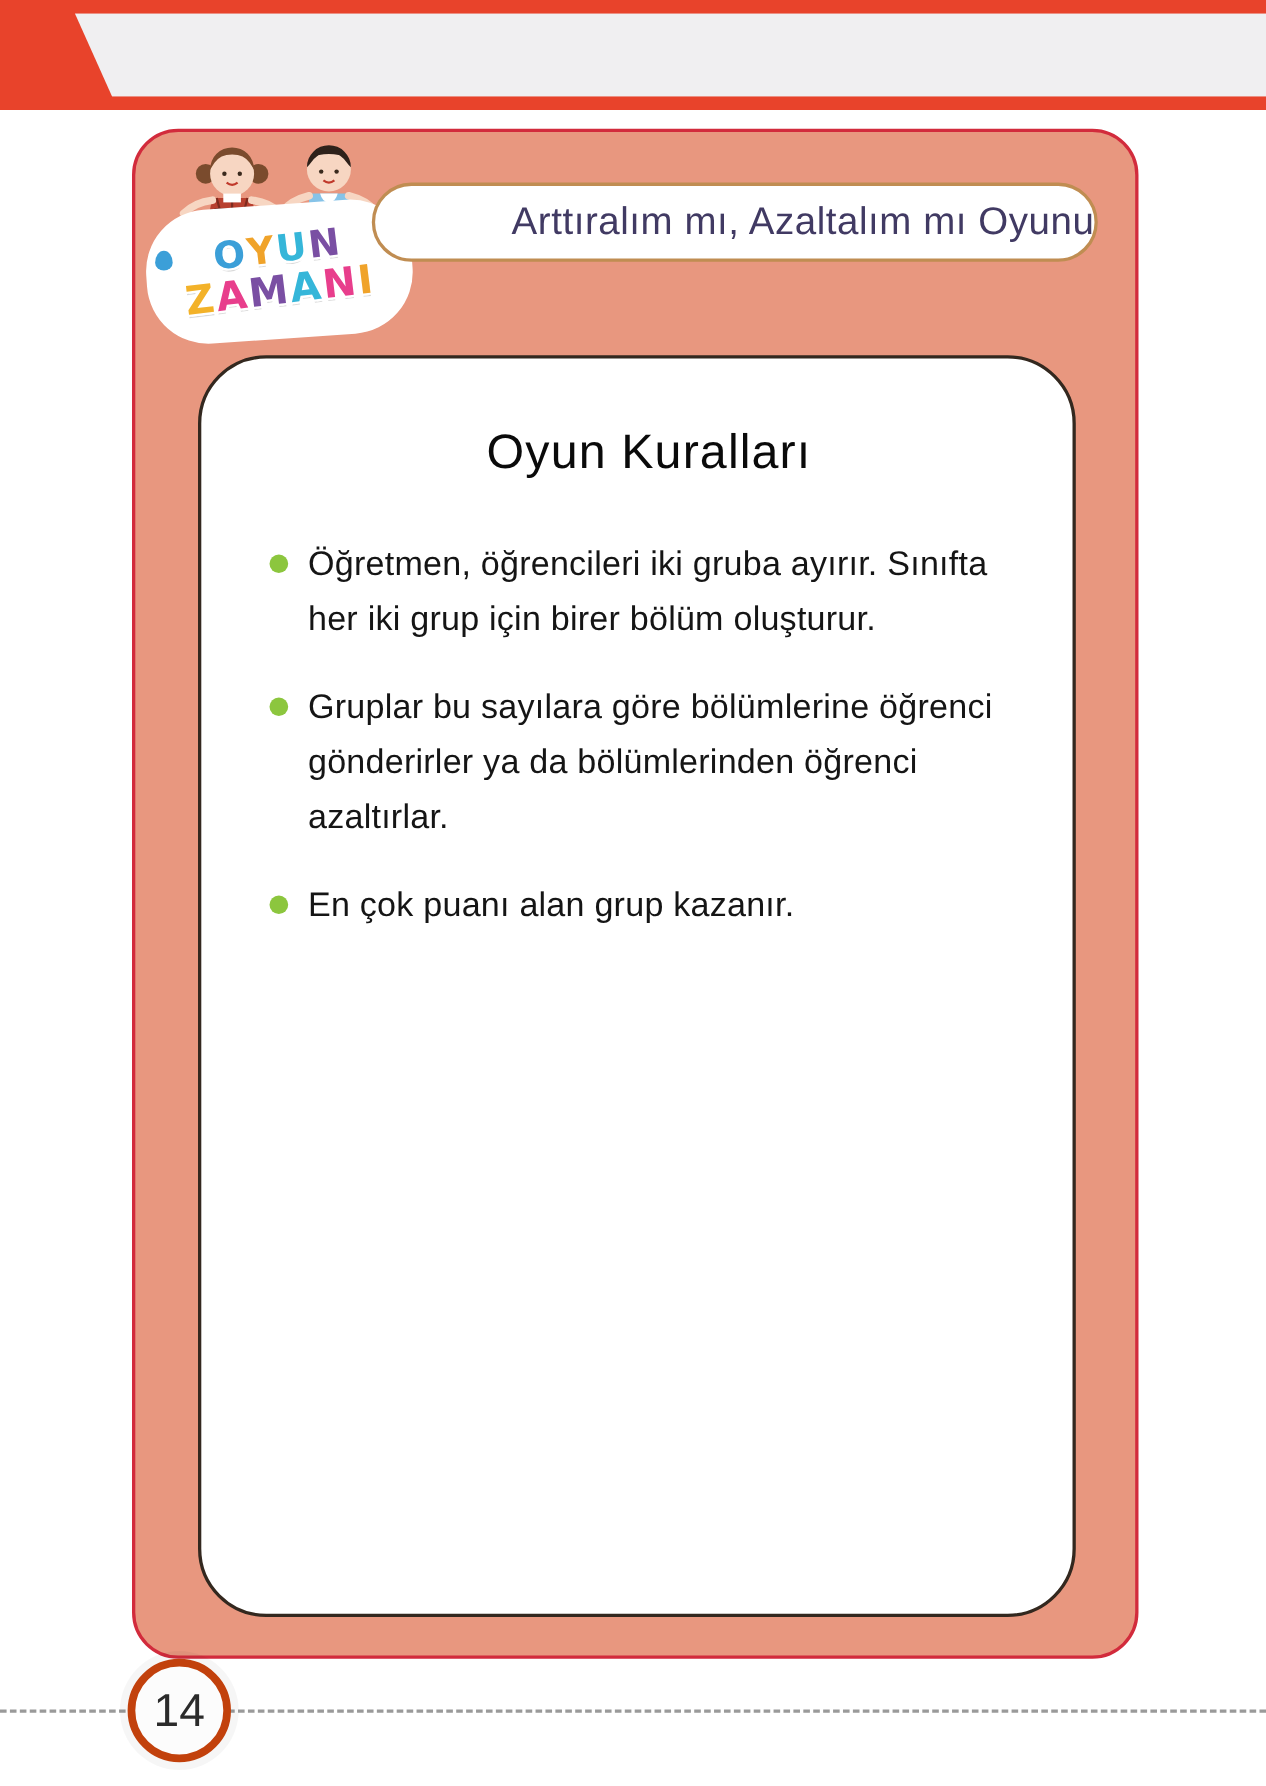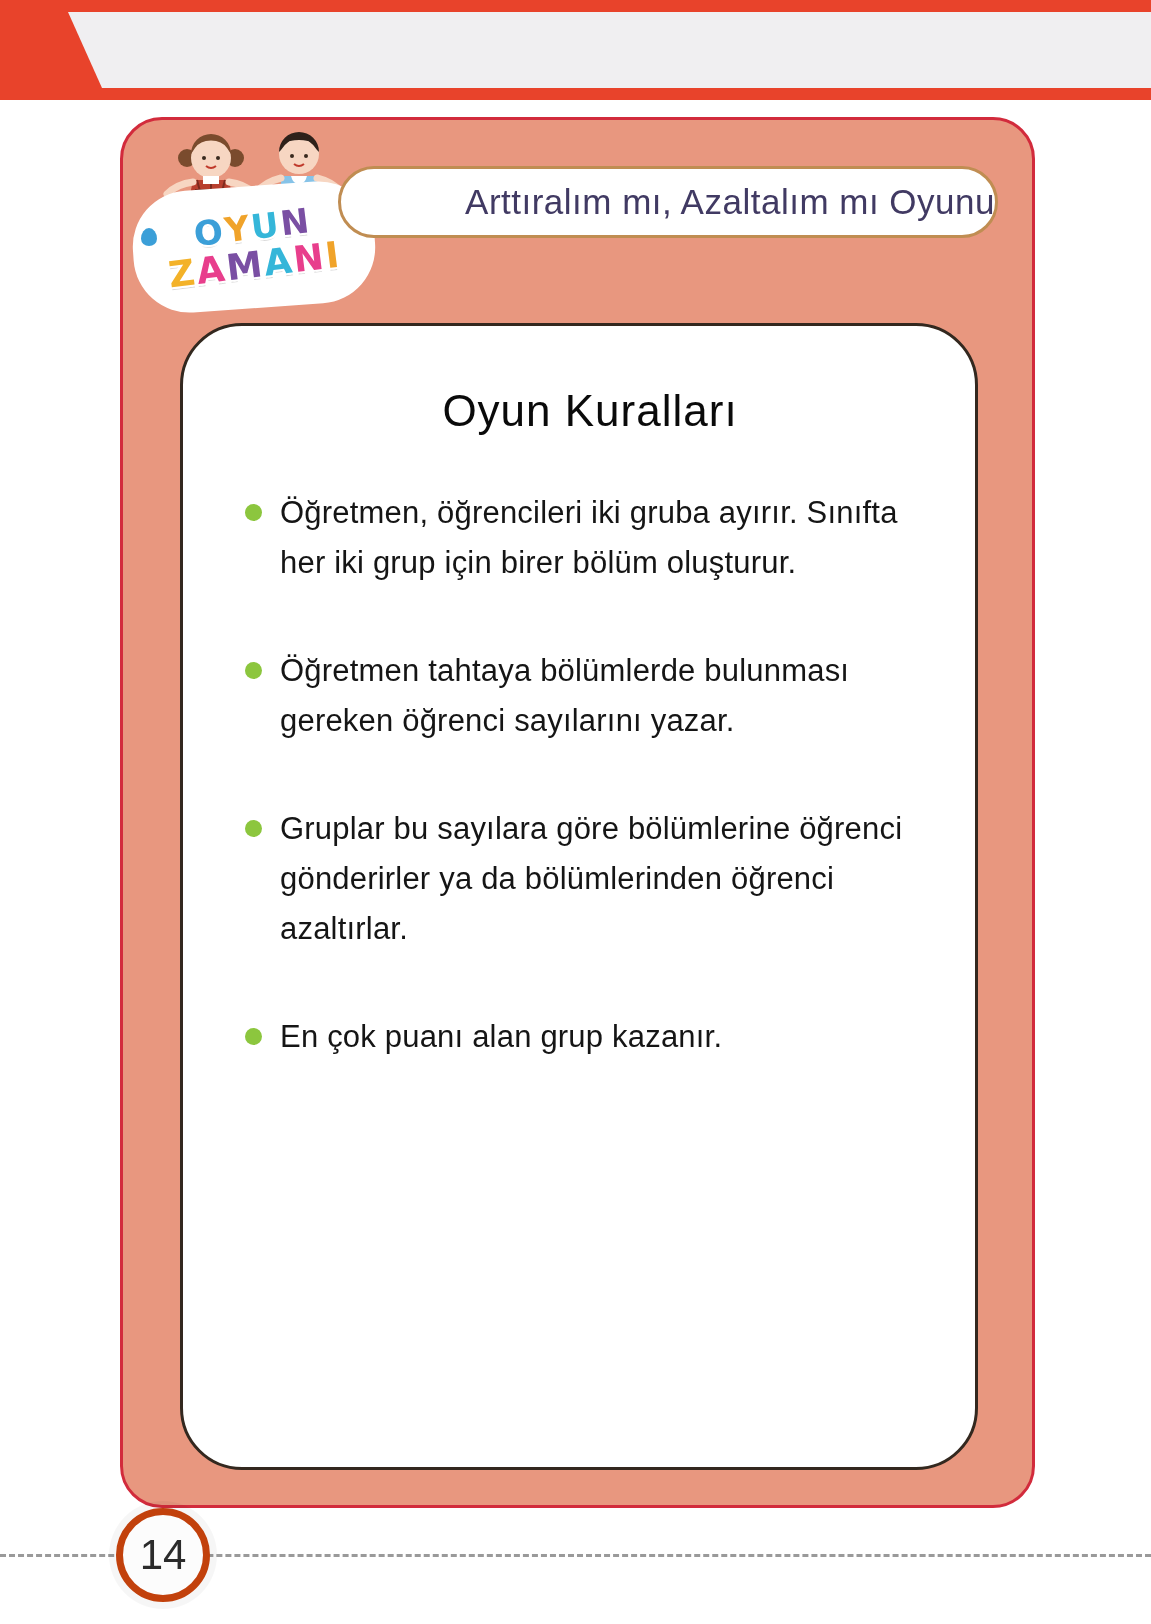--- a/index.html
+++ b/index.html
@@ -36,21 +36,21 @@
           background:#ffffff; border:3px solid #c08d52; border-radius:40px;
           display:flex; align-items:center; justify-content:flex-end; }
   .pill-text { font-size:35px; color:#413a63; letter-spacing:0.5px; white-space:nowrap; }
 
   
   .panel { position:absolute; left:57px; top:203px; width:798px; height:1147px;
            background:#ffffff; border:3px solid #33281f; border-radius:62px;
            padding:40px 40px 0 62px; }
   .panel-title { text-align:center; font-size:44px; font-weight:500; color:#0a0a0a;
                  letter-spacing:1px; margin-top:20px; }
-  .rules { margin-top:52px; display:flex; flex-direction:column; gap:58px; }
+  .rules { margin-top:52px; display:flex; flex-direction:column; gap:30px; }
   .rule { display:flex; gap:18px; }
   .rule-dot { width:17px; height:17px; border-radius:50%; background:#8cc63e; margin-top:16px; flex:none; }
   .rule-text { font-size:31px; line-height:50px; color:#151515; max-width:678px; letter-spacing:0.2px; }
 
   
   .footer-dash { position:absolute; left:0; top:1554px; width:1151px; height:0;
                  border-top:3px dashed #9a9a9a; }
   .page-circle { position:absolute; left:116px; top:1508px; width:94px; height:94px;
                  background:#fcfcfc; border:7px solid #c2410c; border-radius:50%;
                  box-shadow:0 0 0 7px rgba(0,0,0,0.035);
@@ -109,24 +109,20 @@
 
     <div class="panel">
       <div class="panel-title">Oyun Kuralları</div>
       <div class="rules">
         <div class="rule">
           <span class="rule-dot"></span>
           <span class="rule-text">Öğretmen, öğrencileri iki gruba ayırır. Sınıfta her iki grup için birer bölüm oluşturur.</span>
         </div>
         <div class="rule">
           <span class="rule-dot"></span>
-          <span class="rule-text">Öğretmen tahtaya bölümlerde bulunması gereken öğrenci sayılarını yazar.</span>
-        </div>
-        <div class="rule">
-          <span class="rule-dot"></span>
           <span class="rule-text">Gruplar bu sayılara göre bölümlerine öğrenci gönderirler ya da bölümlerinden öğrenci azaltırlar.</span>
         </div>
         <div class="rule">
           <span class="rule-dot"></span>
           <span class="rule-text">En çok puanı alan grup kazanır.</span>
         </div>
       </div>
     </div>
   </div>
 

